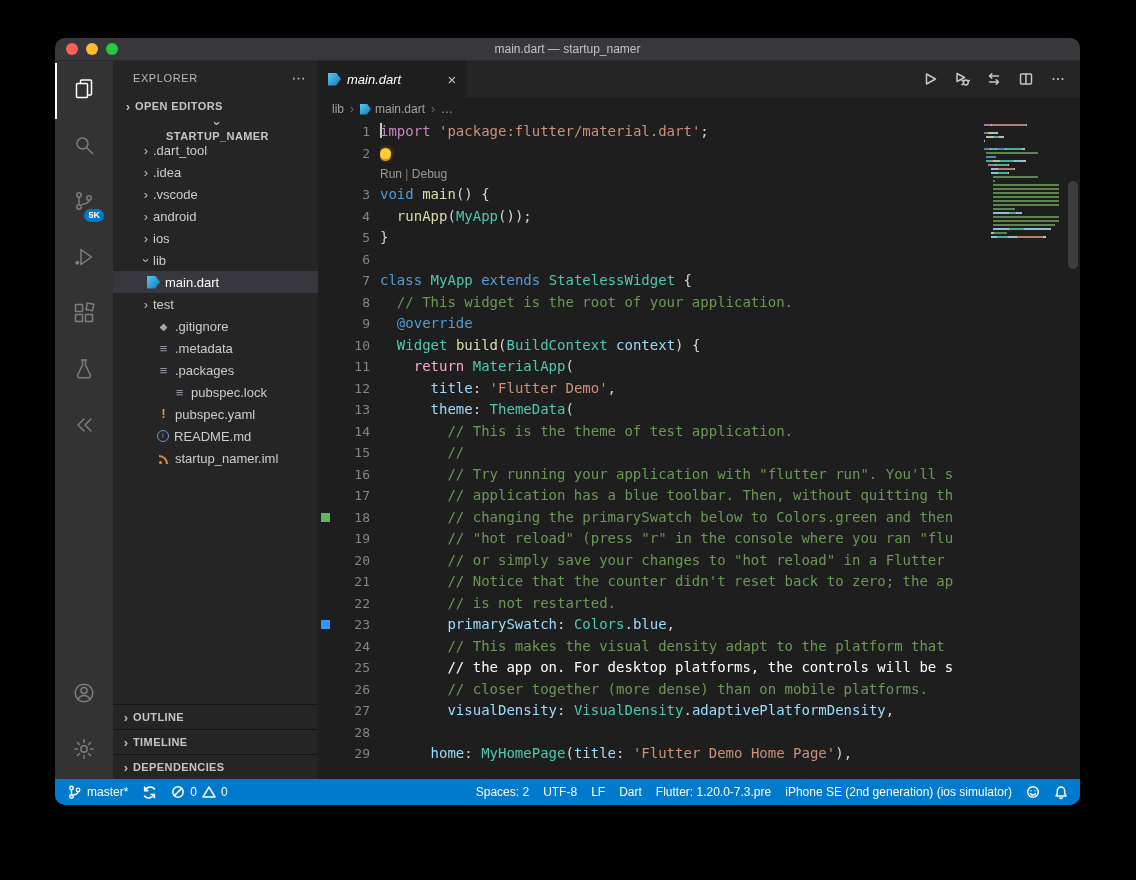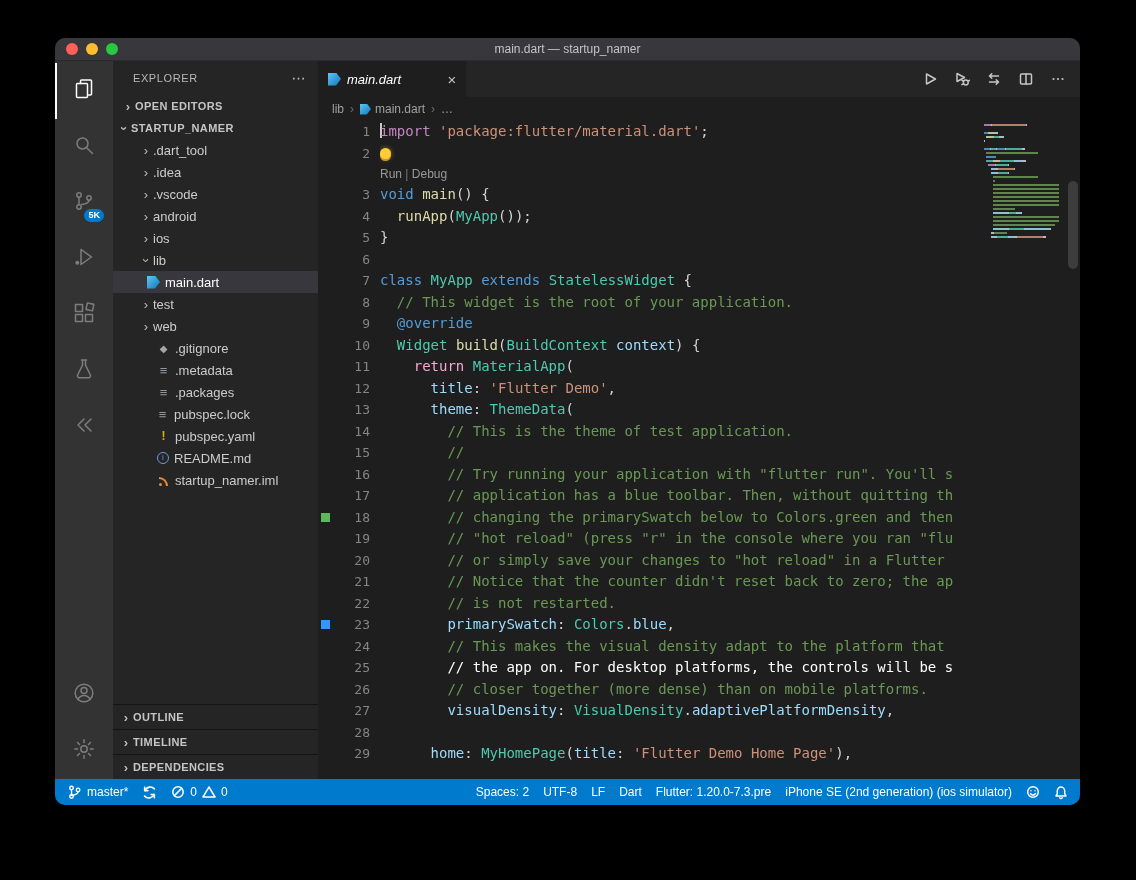--- a/index.html
+++ b/index.html
@@ -155,21 +155,21 @@
     <div class="sidebar">
       <div class="sb-title">
         <span>EXPLORER</span>
         <span class="grow"></span>
         <span class="more-icon"></span>
       </div>
       <div class="sb-section" style="padding-left:8px;">
         <span class="twistie"></span>
         <span>OPEN EDITORS</span>
       </div>
-      <div class="sb-section" style="padding-left:4px;">
+      <div class="sb-section" style="padding-left:4px;flex-direction:column;">
         <span class="twistie open"></span>
         <span>STARTUP_NAMER</span>
       </div>
       <div class="tree" id="file-tree">
           <div class="trow" style="padding-left: 26px;">
             <span class="twistie"></span>
             <span>.dart_tool</span>
           </div>
           <div class="trow" style="padding-left: 26px;">
             <span class="twistie"></span>
@@ -192,37 +192,33 @@
             <span>lib</span>
           </div>
           <div class="trow selected" style="padding-left: 34px;">
             <span class="fi fi-dart"></span>
             <span>main.dart</span>
           </div>
           <div class="trow" style="padding-left: 26px;">
             <span class="twistie"></span>
             <span>test</span>
           </div>
-          <div class="trow" style="padding-left: 26px;">
-            <span class="twistie"></span>
-            <span>web</span>
-          </div>
           <div class="trow" style="padding-left: 44px;">
             <span class="fi fi-git"></span>
             <span>.gitignore</span>
           </div>
           <div class="trow" style="padding-left: 44px;">
             <span class="fi fi-lines"></span>
             <span>.metadata</span>
           </div>
           <div class="trow" style="padding-left: 44px;">
             <span class="fi fi-lines"></span>
             <span>.packages</span>
           </div>
-          <div class="trow" style="padding-left: 43px;">
+          <div class="trow" style="padding-left: 60px;">
             <span class="fi fi-lines"></span>
             <span>pubspec.lock</span>
           </div>
           <div class="trow" style="padding-left: 44px;">
             <span class="fi fi-warn"></span>
             <span>pubspec.yaml</span>
           </div>
           <div class="trow" style="padding-left: 44px;">
             <span class="fi fi-info"></span>
             <span>README.md</span>

